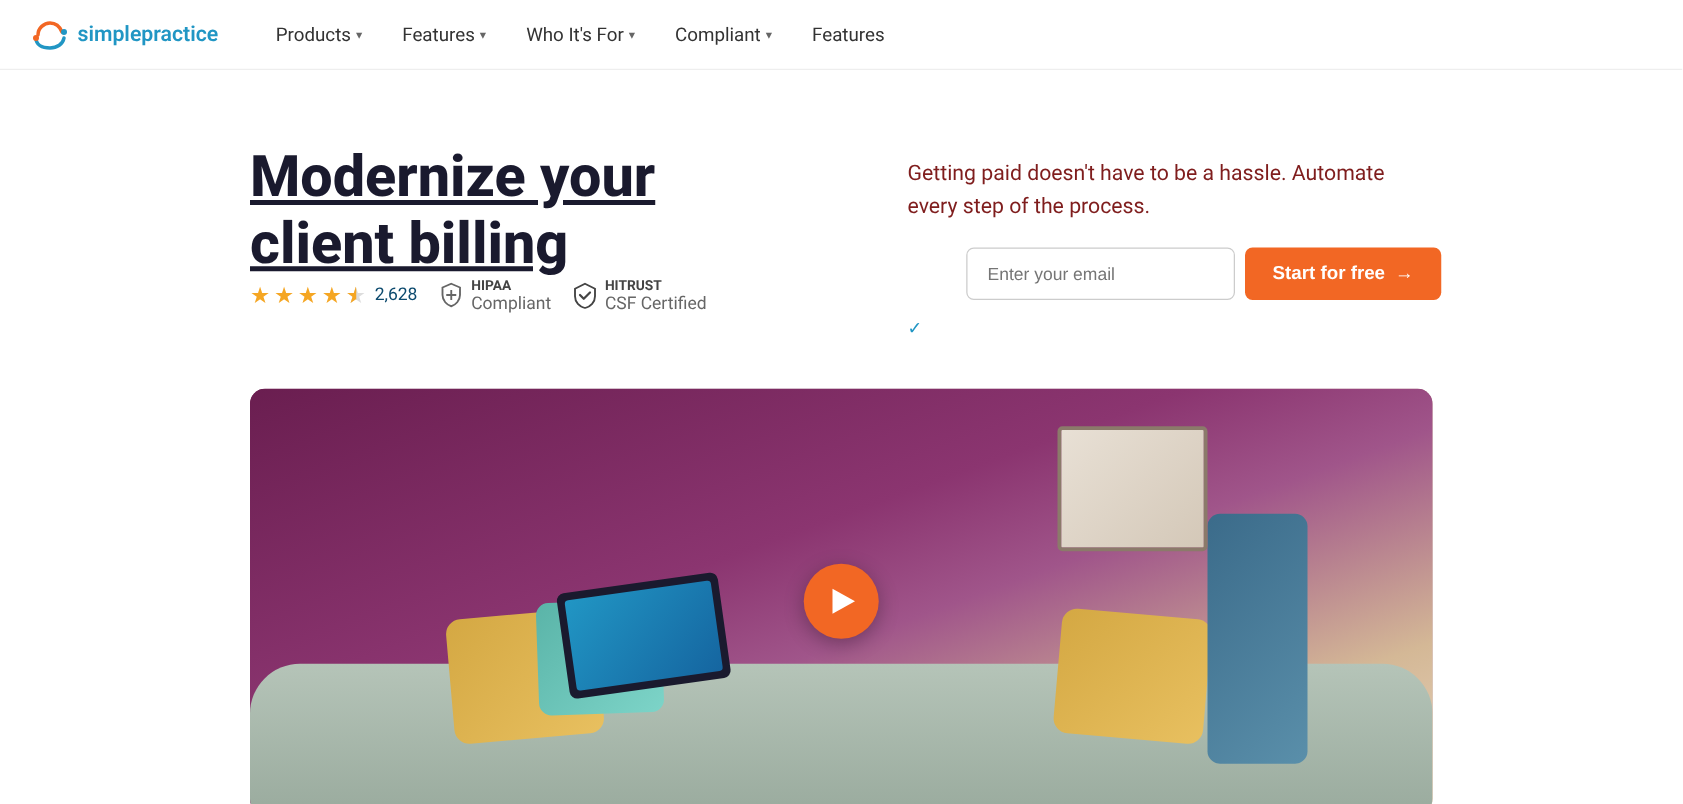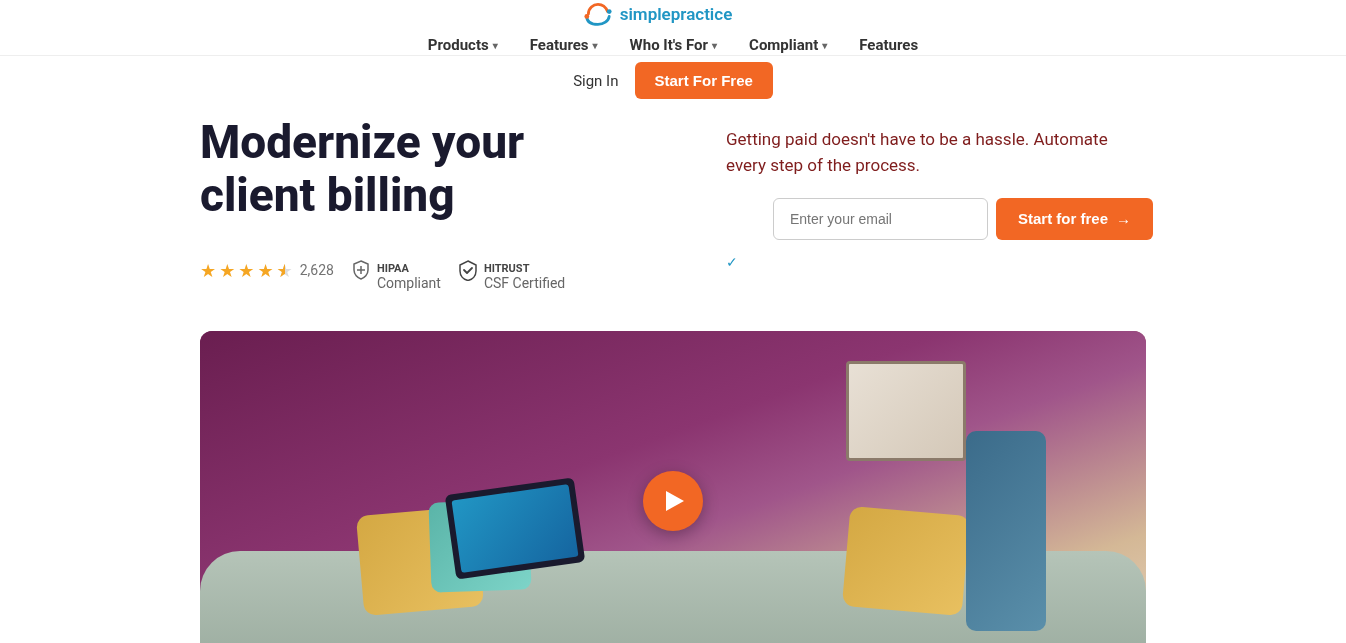--- a/index.html
+++ b/index.html
@@ -8,21 +8,20 @@
     
     nav {
       display: flex;
       align-items: center;
       padding: 0 24px;
       height: 56px;
       border-bottom: 1px solid #eee;
       background: #fff;
       position: relative;
       z-index: 10;
-      flex-direction: column;
     }
     .logo {
       display: flex;
       align-items: center;
       gap: 6px;
       text-decoration: none;
       margin-right: 32px;
     }
     .logo-icon {
       width: 32px;
@@ -30,21 +29,20 @@
     }
     .logo-text {
       font-size: 17px;
       font-weight: 600;
       color: #2196c4;
     }
     .nav-links {
       display: flex;
       gap: 4px;
       flex: 1;
-      font-weight: bold;
     }
     .nav-item {
       display: flex;
       align-items: center;
       gap: 4px;
       padding: 8px 14px;
       font-size: 15px;
       color: #333;
       cursor: pointer;
       border-radius: 4px;
@@ -86,50 +84,50 @@
     }
     .hero-left {
       flex: 1;
       max-width: 480px;
     }
     .hero-title {
       font-size: 46px;
       font-weight: 800;
       line-height: 1.15;
       color: #1a1a2e;
-      margin-bottom: 28px;
+      text-decoration: underline;
     }
     .hero-badges {
       display: flex;
       align-items: center;
       gap: 16px;
       flex-wrap: wrap;
     }
     .stars {
       display: flex;
       align-items: center;
       gap: 3px;
     }
     .star {
       font-size: 18px;
       color: #f5a623;
     }
     .review-count {
       font-size: 14px;
-      color: #737373;
+      color: #0c4a6e;
       margin-left: 4px;
     }
     .badge {
       display: flex;
       align-items: center;
       gap: 5px;
       font-size: 12px;
       color: #444;
     }
-    .badge-label { font-weight: 700; font-size: 11px; margin-top: 12px; }
+    .badge-label { font-weight: 700; font-size: 11px; }
     .badge-sublabel { font-size: 14px; color: #666; }
 
     
     .hero-right {
       flex: 1;
       max-width: 420px;
       padding-top: 10px;
     }
     .hero-desc {
       font-size: 17px;
@@ -330,24 +328,20 @@
     </a>
     <a class="nav-item">
       <span>Compliant</span>
       <span class="chevron">▾</span>
     </a>
     <a class="nav-item">
       <span>Features</span>
     </a>
   </div>
 
-  <div class="nav-right">
-    <a class="sign-in">Sign In</a>
-    <button class="start-free-btn">Start For Free</button>
-  </div>
 </nav>
 
 <section class="hero">
   <div class="hero-left">
     <h1 class="hero-title">
       <span>Modernize your</span><br>
       <span>client billing</span>
     </h1>
 
     <div class="hero-badges">

